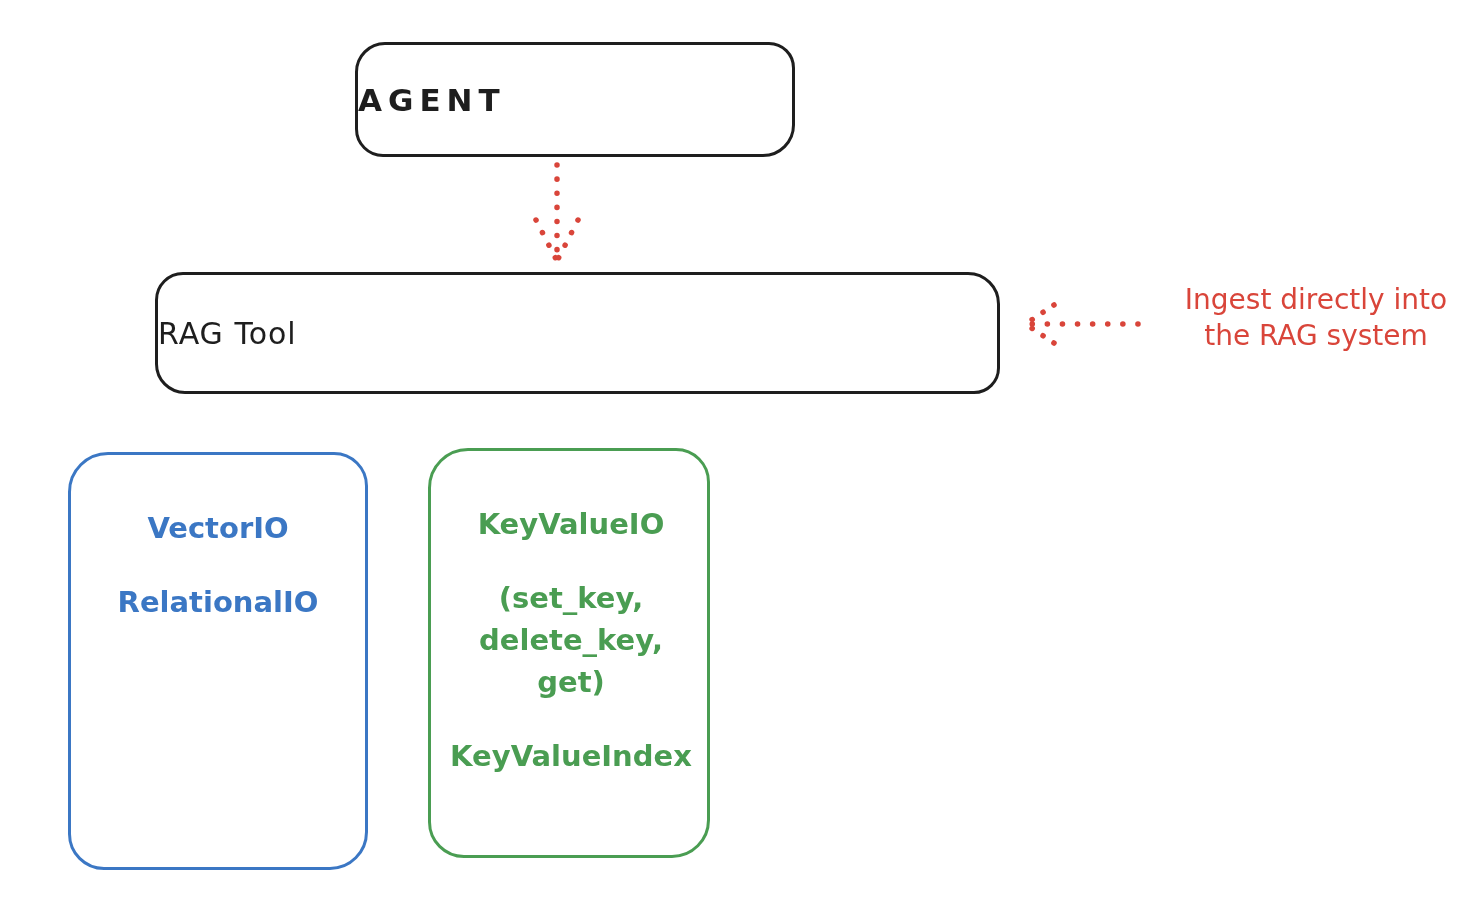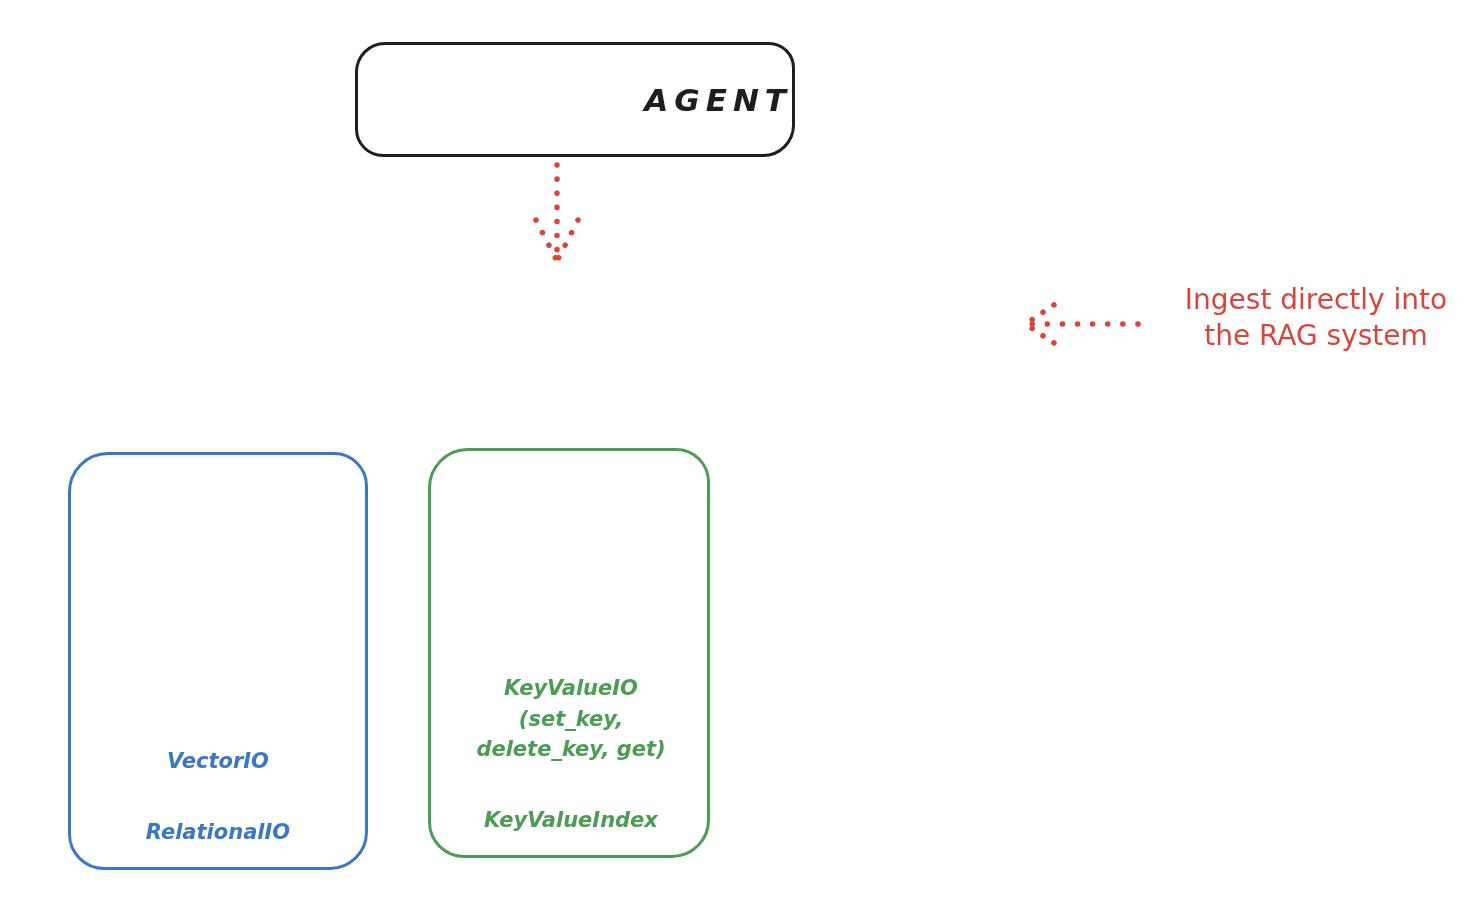--- a/index.html
+++ b/index.html
@@ -15,23 +15,22 @@
     background: var(--background, #ffffff);
     overflow: hidden;
   }
   .box {
     position: absolute;
     box-sizing: border-box;
     border: 3px solid currentColor;
     background: transparent;
     display: flex;
     align-items: center;
-    justify-content: flex-end;
+    justify-content: flex-start;
     text-align: center;
-    font-style: italic;
   }
   .box-ink { color: var(--ink, #1e1e1e); }
   .box-agent {
     left: 355px; top: 42px; width: 440px; height: 115px;
     border-radius: 30px 26px 32px 28px;
   }
   .box-agent .label {
     font-size: 31px;
     font-weight: 700;
     letter-spacing: 6px;
@@ -49,23 +48,24 @@
     flex-direction: column;
     border-radius: 40px 34px 38px 36px;
     padding: 20px;
   }
   .io-blue   { left: 68px;  top: 452px; width: 300px; height: 418px; color: var(--blue, #3b77c4); }
   .io-green  { left: 428px; top: 448px; width: 282px; height: 410px; color: var(--green, #4a9d52); padding-left: 24px; }
   .io-purple { left: 783px; top: 448px; width: 284px; height: 410px; color: var(--purple, #9c44c0); }
   .io-box .io-title,
   .io-box .io-methods,
   .io-box .io-index {
-    font-size: 21px;
+    font-size: 29px;
     font-weight: 700;
     line-height: 1.45;
+    margin-top: 32px;
   }
   .io-methods { white-space: pre-line; }
   .io-index { margin-top: 40px; }
   .annotation {
     position: absolute;
     left: 1148px; top: 282px; width: 336px;
     color: var(--red, #d9453a);
     font-size: 28px;
     font-weight: 400;
     line-height: 1.3;
@@ -93,20 +93,23 @@
   <div class="box box-ink box-agent">
     <span class="label">AGENT</span>
   </div>
 
   <svg class="arrow-svg arrow-down" width="60" height="110" viewBox="0 0 60 110" aria-hidden="true">
     <line x1="28" y1="5" x2="28" y2="96" stroke-dasharray="0.1 14"></line>
     <line x1="7" y1="60" x2="27" y2="99" stroke-dasharray="0.1 14"></line>
     <line x1="49" y1="60" x2="29" y2="99" stroke-dasharray="0.1 14"></line>
   </svg>
 
+  <div class="box box-ink box-rag">
+    <span class="label">RAG Tool</span>
+  </div>
 
   <svg class="arrow-svg arrow-left" width="126" height="52" viewBox="0 0 126 52" aria-hidden="true">
     <line x1="120" y1="26" x2="10" y2="26" stroke-dasharray="0.1 15"></line>
     <line x1="36" y1="7" x2="9" y2="25" stroke-dasharray="0.1 13"></line>
     <line x1="36" y1="45" x2="9" y2="27" stroke-dasharray="0.1 13"></line>
   </svg>
 
   <div class="annotation">Ingest directly into
 the RAG system</div>
 

